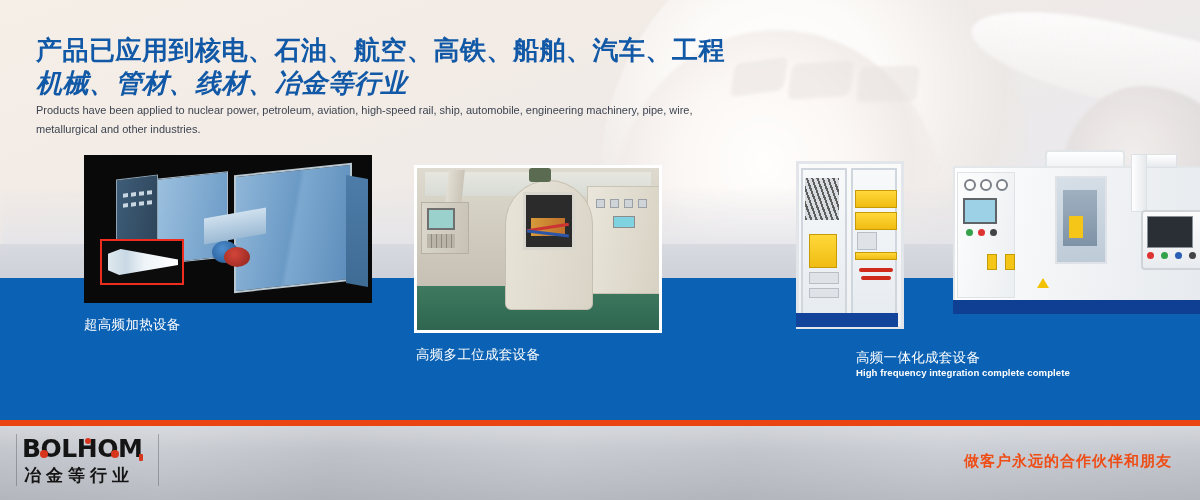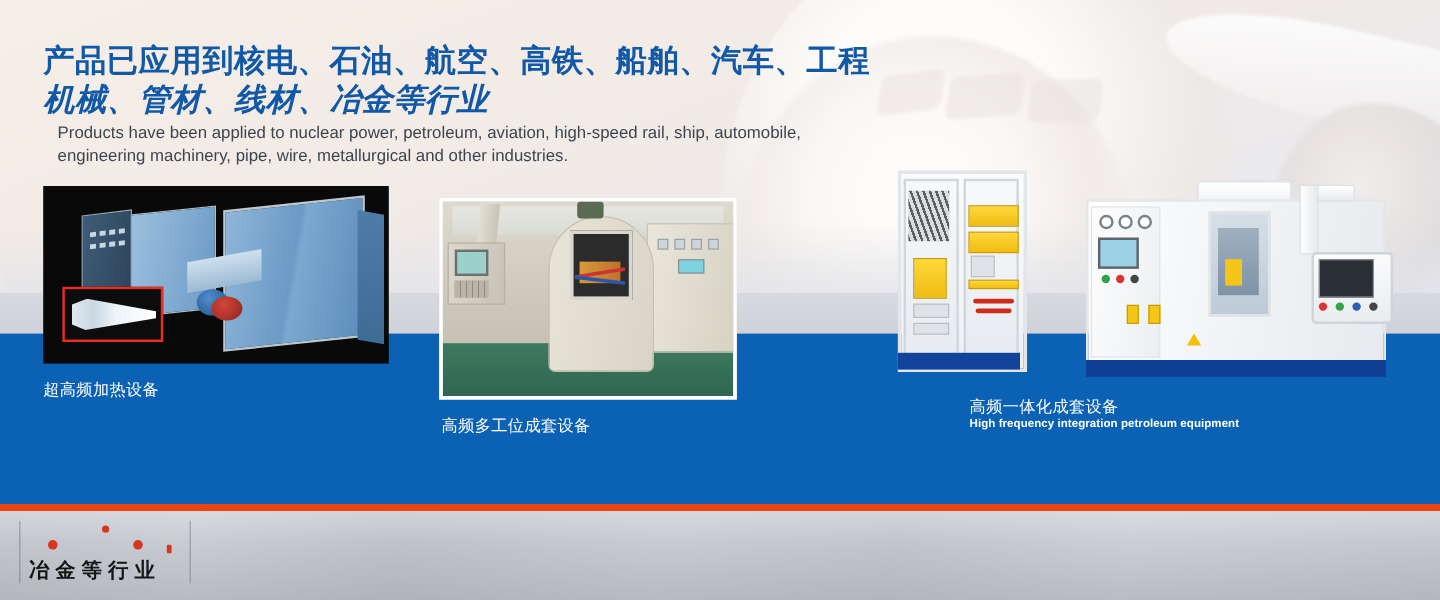--- a/index.html
+++ b/index.html
@@ -55,58 +55,58 @@
   }
 
   
   .headline{
     position:absolute;left:36px;top:34px;width:700px;
     font-size:26px;line-height:33px;font-weight:bold;letter-spacing:.5px;
     color:#1158a6;
   }
   .headline .l2{display:block;font-style:italic;}
   .subline{
-    position:absolute;left:48px;top:101px;width:690px;
-    font-size:14px;line-height:19px;color:#3d4450;
+    position:absolute;left:36px;top:101px;width:690px;
+    font-size:11px;line-height:19px;color:#3d4450;
   }
 
   
   .blue-band{
     position:absolute;left:0;top:278px;width:1200px;height:142px;
     background:#0b62b4;
   }
   .orange-stripe{
     position:absolute;left:0;top:420px;width:1200px;height:6px;background:#ea4411;
   }
   .footer{
     position:absolute;left:0;top:426px;width:1200px;height:74px;
     background:linear-gradient(100deg,#c3c6cc 0%,#c9ccd2 14%,#bfc2c9 28%,#c8cbd1 46%,#c2c5cc 62%,#cbced4 78%,#c4c7ce 100%);
   }
   .footer:after{
     content:"";position:absolute;left:0;top:0;width:1200px;height:74px;
     background:linear-gradient(180deg,rgba(255,255,255,.28),rgba(255,255,255,0) 34%,rgba(120,124,132,.22) 100%);
   }
 
   
-  .card{position:absolute;}
+  .card{position:absolute;margin-left:48px;}
   .card .cap-cn{font-size:13.5px;color:#ffffff;font-weight:normal;line-height:17px;letter-spacing:.3px;}
   .card .cap-en{font-size:9.6px;color:#ffffff;font-weight:bold;line-height:14px;letter-spacing:.05px;}
 
   .photo{position:relative;overflow:hidden;background:#111;}
 
   
   #card1{left:36px;top:155px;}
   #card1 .photo{width:288px;height:148px;background:#090909;}
 
   
   #card2{left:366px;top:165px;}
   #card2 .photo{width:248px;height:168px;background:#cfcabd;border:3px solid #fff;box-sizing:border-box;}
 
   
-  #card3{left:748px;top:136px;}
+  #card3{left:748px;top:155px;}
   #card3 .photo{width:108px;height:178px;background:transparent;}
   #card3 .caps{position:absolute;left:60px;top:194px;width:300px;}
 
   
   #card4{left:905px;top:150px;}
   #card4 .photo{width:285px;height:175px;background:transparent;}
 
   
   .abs{position:absolute;}
 
@@ -277,21 +277,21 @@
         <div class="c3-small" style="left:10px;top:124px;width:30px;height:10px;"></div>
         <div class="c3-small" style="left:58px;top:68px;width:20px;height:18px;"></div>
         <div class="c3-wirered" style="left:60px;top:104px;width:34px;height:4px;"></div>
         <div class="c3-wirered" style="left:62px;top:112px;width:30px;height:4px;"></div>
         <div class="abs" style="left:6px;top:14px;width:34px;height:42px;background:repeating-linear-gradient(70deg,#2b2b2b 0 2px,#cfd4da 2px 5px);opacity:.75"></div>
       </div>
       <div class="abs c3-base"></div>
     </div>
     <div class="caps">
       <div class="cap-cn">高频一体化成套设备</div>
-      <div class="cap-en">High frequency integration petroleum equipment</div>
+      <div class="cap-en">High frequency integration complete complete</div>
     </div>
   </div>
 
   <div class="card" id="card4">
     <div class="photo">
       <div class="abs c4-hood"></div>
       <div class="abs c4-body"></div>
       <div class="abs c4-panel">
         <span class="c4-gauge" style="left:6px;top:6px"></span>
         <span class="c4-gauge" style="left:22px;top:6px"></span>
@@ -324,21 +324,23 @@
   <div class="cap-block card" id="cap1">
     <div class="cap-cn">超高频加热设备</div>
   </div>
   <div class="cap-block card" id="cap2">
     <div class="cap-cn">高频多工位成套设备</div>
   </div>
 
   <div class="logo">
     <span class="divider"></span>
     <span class="divider r"></span>
+    <span class="lat">BOLHOM</span>
     <span class="dot" style="left:22px;top:16px;"></span>
     <span class="dot" style="left:67px;top:4px;width:6px;height:6px;"></span>
     <span class="dot" style="left:93px;top:16px;"></span>
     <span class="dot" style="left:121px;top:20px;width:4px;height:7px;border-radius:1px;"></span>
     <span class="cn">冶金等行业</span>
   </div>
 
+  <div class="slogan">做客户永远的合作伙伴和朋友</div>
 
 </div>
 
 </body></html>

